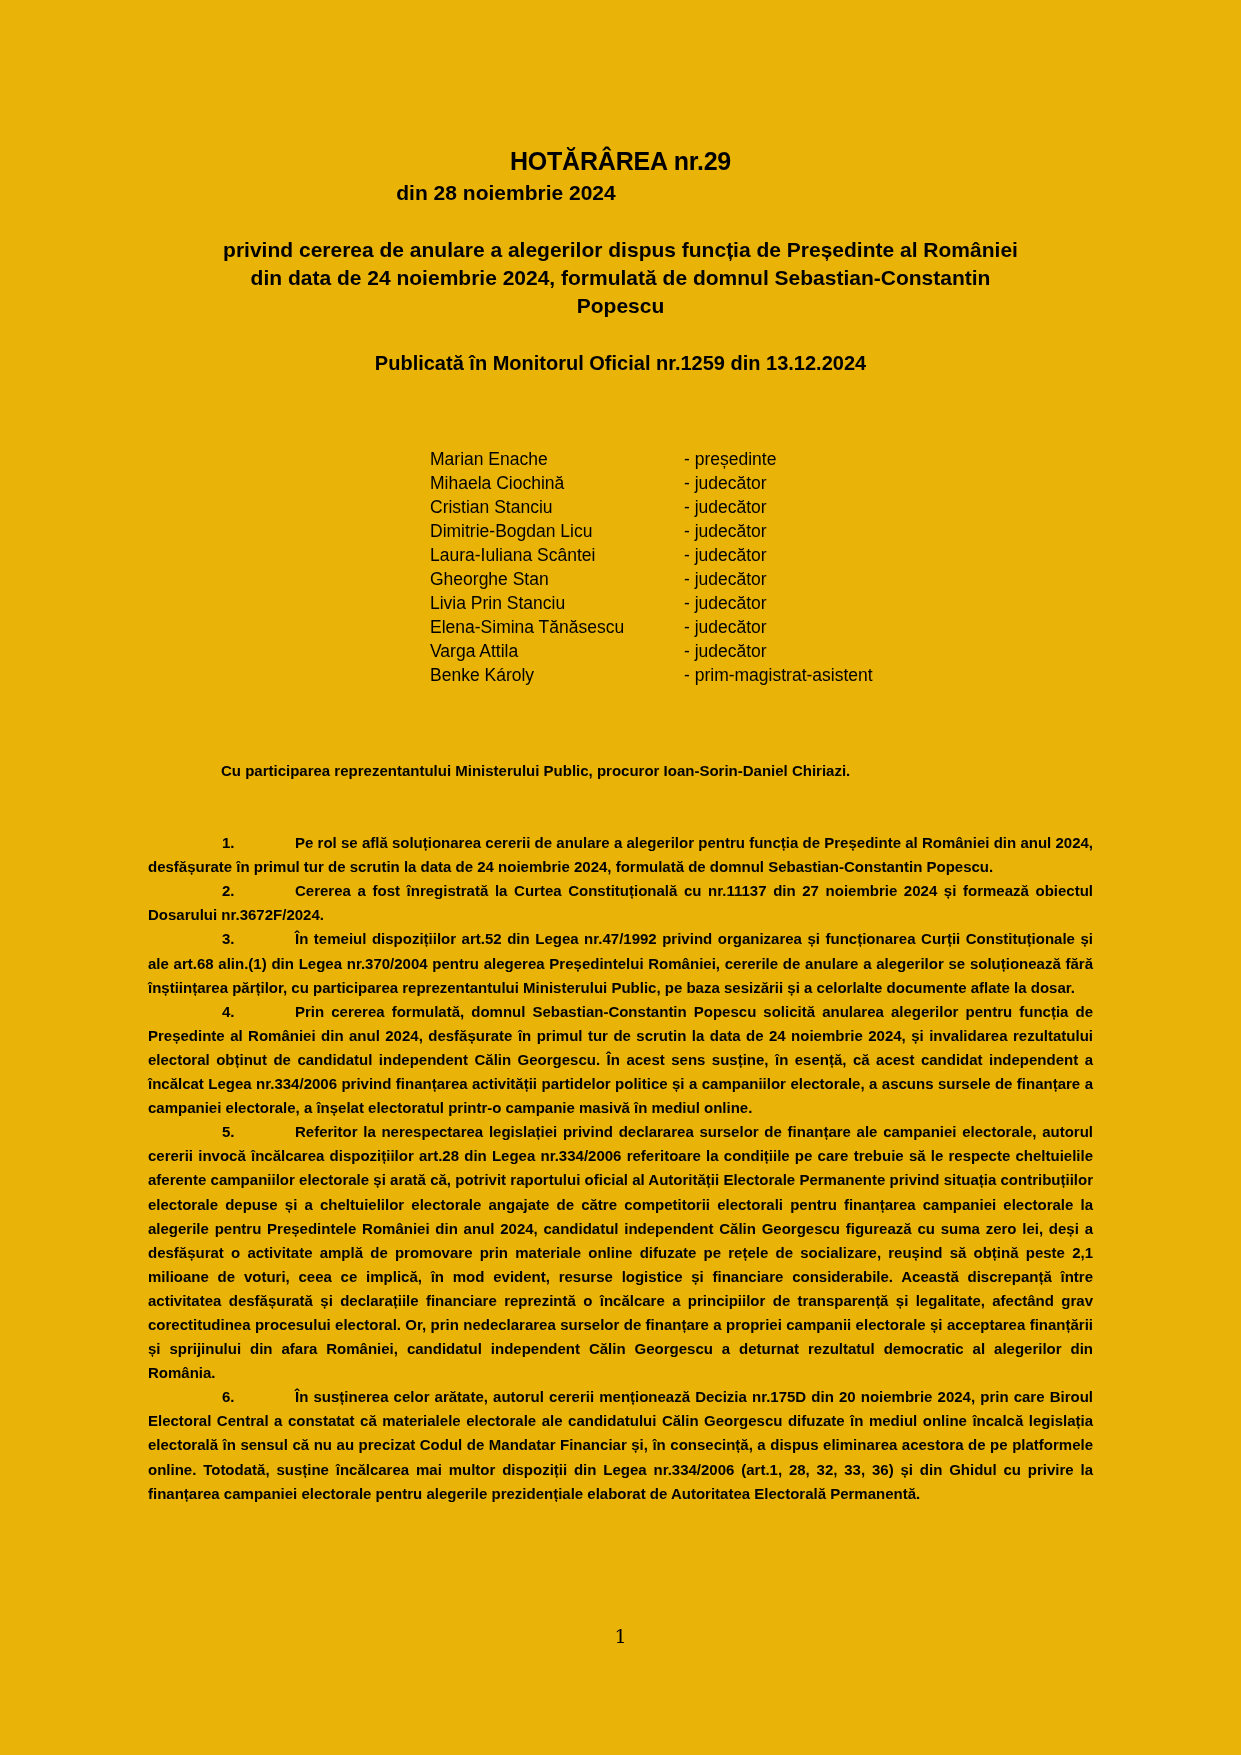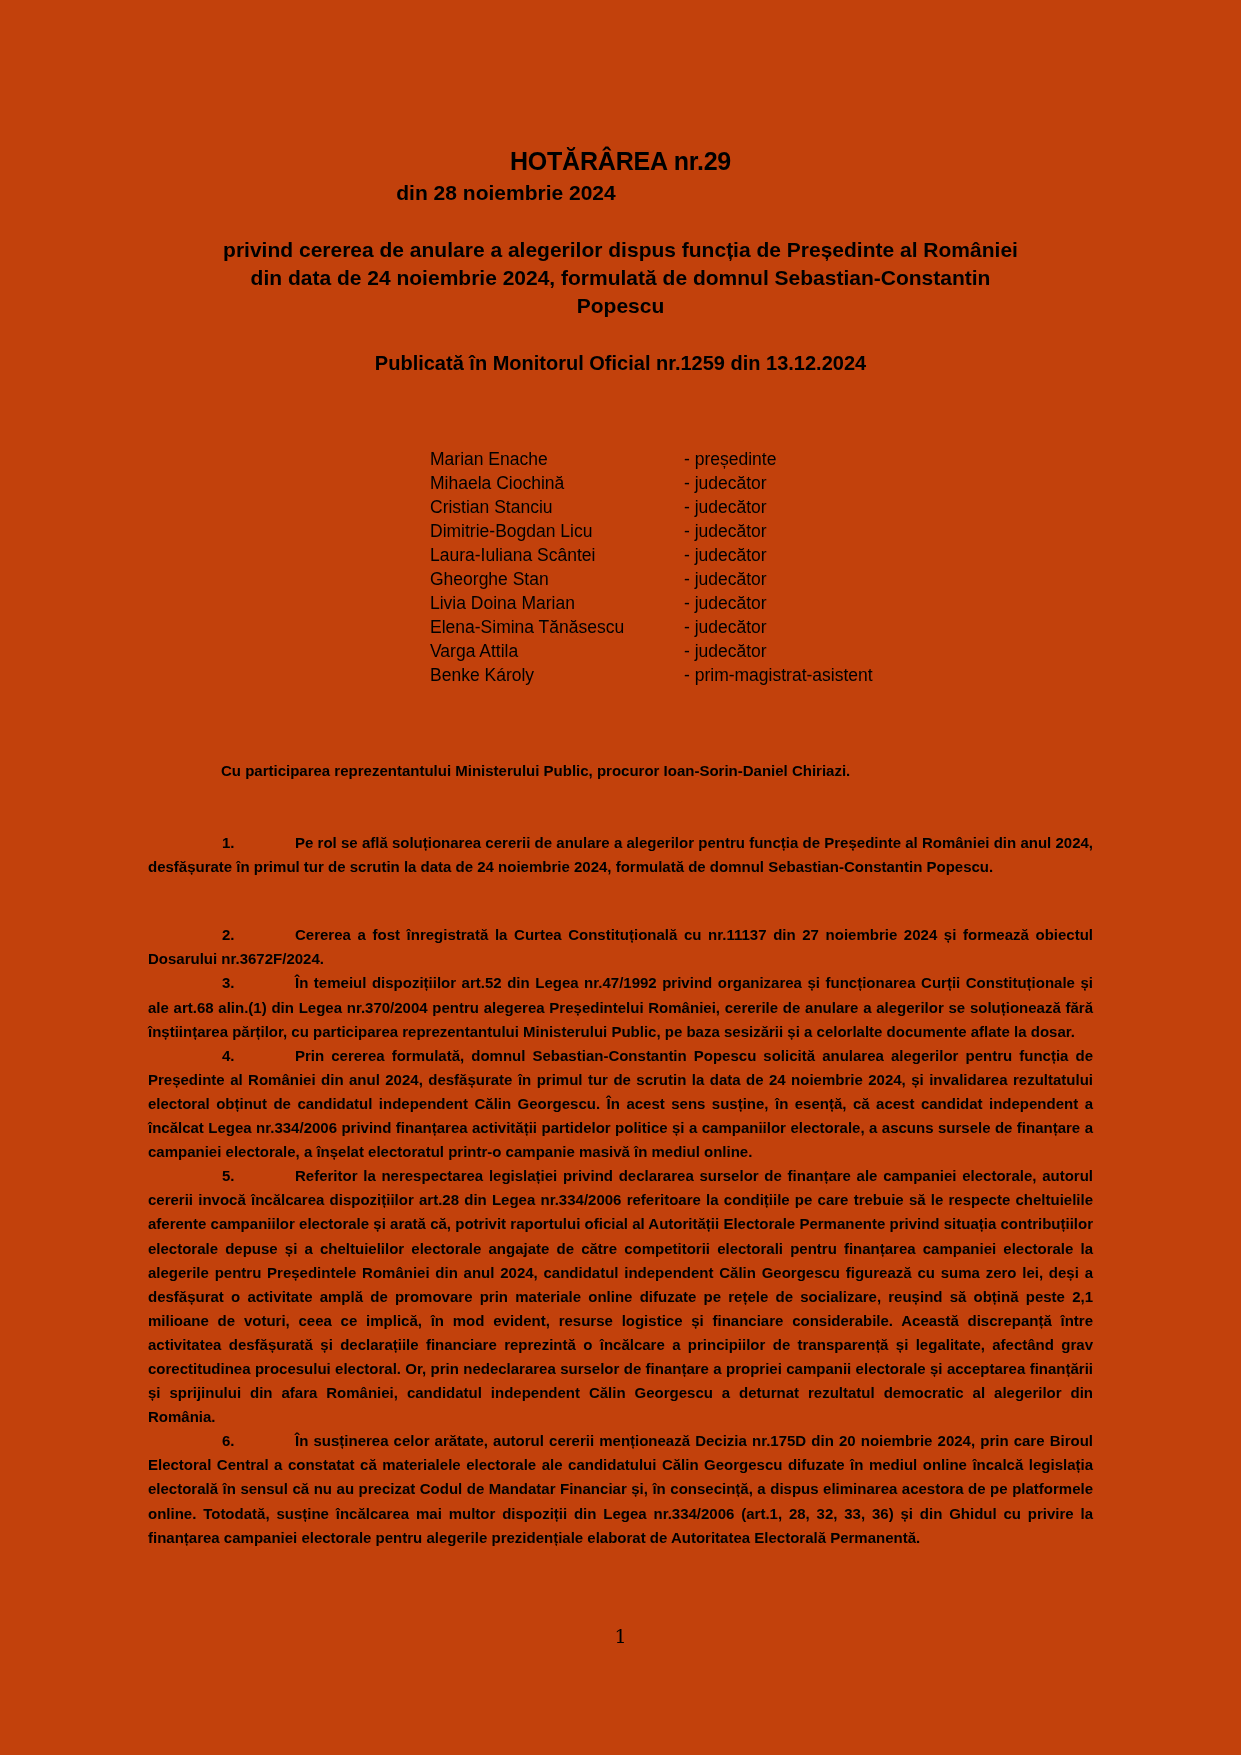--- a/index.html
+++ b/index.html
@@ -1,17 +1,17 @@
 <!DOCTYPE html>
 <html><head>
 <meta charset="utf-8">
 <style>
   html, body { margin: 0; padding: 0; background: #ffffff; }
   body { width: 1241px; height: 1755px; position: relative; overflow: hidden; color: #000; }
-  .page { position: absolute; left: 0; top: 0; width: 1241px; height: 1755px; background: #c2410c; }
+  .page { position: absolute; left: 0; top: 0; width: 1241px; height: 1755px; background: #eab308; }
   .sans { font-family: "Liberation Sans", "DejaVu Sans", sans-serif; }
   .title {
     position: absolute; left: 0; width: 1241px; top: 146px; text-align: center;
     font-weight: bold; font-size: 25px; line-height: 30px; letter-spacing: -0.2px;
   }
   .subtitle {
     position: absolute; left: 0; width: 1012px; top: 180px; text-align: center;
     font-weight: bold; font-size: 21px; line-height: 26px;
   }
   .subject {
@@ -76,21 +76,21 @@
     </div>
     <div class="panel-row">
       <span class="panel-name">Laura-Iuliana Scântei</span>
       <span class="panel-role">- judecător</span>
     </div>
     <div class="panel-row">
       <span class="panel-name">Gheorghe Stan</span>
       <span class="panel-role">- judecător</span>
     </div>
     <div class="panel-row">
-      <span class="panel-name">Livia Doina Marian</span>
+      <span class="panel-name">Livia Prin Stanciu</span>
       <span class="panel-role">- judecător</span>
     </div>
     <div class="panel-row">
       <span class="panel-name">Elena-Simina Tănăsescu</span>
       <span class="panel-role">- judecător</span>
     </div>
     <div class="panel-row">
       <span class="panel-name">Varga Attila</span>
       <span class="panel-role">- judecător</span>
     </div>
@@ -98,21 +98,21 @@
       <span class="panel-name">Benke Károly</span>
       <span class="panel-role">- prim-magistrat-asistent</span>
     </div>
   </div>
 
   <div class="body">
     <p class="para">Cu participarea reprezentantului Ministerului Public, procuror Ioan-Sorin-Daniel Chiriazi.</p>
 
     <p class="para" style="text-indent:74px;margin-top:48px;"><span class="num">1.</span><span>Pe rol se află soluționarea cererii de anulare a alegerilor pentru funcția de Președinte al României din anul 2024, desfășurate în primul tur de scrutin la data de 24 noiembrie 2024, formulată de domnul Sebastian-Constantin Popescu.</span></p>
 
-    <p class="para" style="text-indent:74px;margin-top:44px;"><span class="num">2.</span><span>Cererea a fost înregistrată la Curtea Constituțională cu nr.11137 din  27 noiembrie 2024 și formează obiectul Dosarului nr.3672F/2024.</span></p>
+    <p class="para" style="text-indent:74px;"><span class="num">2.</span><span>Cererea a fost înregistrată la Curtea Constituțională cu nr.11137 din  27 noiembrie 2024 și formează obiectul Dosarului nr.3672F/2024.</span></p>
 
     <p class="para" style="text-indent:74px;"><span class="num">3.</span><span>În temeiul dispozițiilor art.52 din Legea nr.47/1992 privind organizarea și funcționarea Curții Constituționale și ale art.68 alin.(1) din Legea nr.370/2004 pentru alegerea Președintelui României, cererile de anulare a alegerilor se soluționează fără înștiințarea părților, cu participarea reprezentantului Ministerului Public, pe baza sesizării și a celorlalte documente aflate la dosar.</span></p>
 
     <p class="para" style="text-indent:74px;"><span class="num">4.</span><span>Prin cererea formulată, domnul Sebastian-Constantin Popescu solicită anularea alegerilor pentru funcția de Președinte al României din anul 2024, desfășurate în primul tur de scrutin la data de 24 noiembrie 2024, și invalidarea rezultatului electoral obținut de candidatul independent Călin Georgescu. În acest sens susține, în esență, că acest candidat independent a încălcat Legea nr.334/2006 privind finanțarea activității partidelor politice și a campaniilor electorale, a ascuns sursele de finanțare a campaniei electorale, a înșelat electoratul printr-o campanie masivă în mediul online.</span></p>
 
     <p class="para" style="text-indent:74px;"><span class="num">5.</span><span>Referitor la nerespectarea legislației privind declararea surselor de finanțare ale campaniei electorale, autorul cererii invocă încălcarea dispozițiilor art.28 din Legea nr.334/2006 referitoare la condițiile pe care trebuie să le respecte cheltuielile aferente campaniilor electorale și arată că, potrivit raportului oficial al Autorității Electorale Permanente privind situația contribuțiilor electorale depuse și a cheltuielilor electorale angajate de către competitorii electorali pentru finanțarea campaniei electorale la alegerile pentru Președintele României din anul 2024, candidatul independent Călin Georgescu figurează cu suma zero lei, deși a desfășurat o activitate amplă de promovare prin materiale online difuzate pe rețele de socializare, reușind să obțină peste 2,1 milioane de voturi, ceea ce implică, în mod evident, resurse logistice și financiare considerabile. Această discrepanță între activitatea desfășurată și declarațiile financiare reprezintă o încălcare a principiilor de transparență și legalitate, afectând grav corectitudinea procesului electoral. Or, prin nedeclararea surselor de finanțare a propriei campanii electorale și acceptarea finanțării și sprijinului din afara României, candidatul independent Călin Georgescu a deturnat rezultatul democratic al alegerilor din România.</span></p>
 
     <p class="para" style="text-indent:74px;"><span class="num">6.</span><span>În susținerea celor arătate, autorul cererii menționează Decizia nr.175D din 20 noiembrie 2024, prin care Biroul Electoral Central a constatat că materialele electorale ale candidatului Călin Georgescu difuzate în mediul online încalcă legislația electorală în sensul că nu au precizat Codul de Mandatar Financiar și, în  consecință, a dispus eliminarea acestora de pe platformele online. Totodată, susține încălcarea mai multor dispoziții din Legea nr.334/2006 (art.1, 28, 32, 33, 36) și din Ghidul cu privire la finanțarea campaniei electorale pentru alegerile prezidențiale elaborat de Autoritatea Electorală Permanentă.</span></p>
   </div>
 

